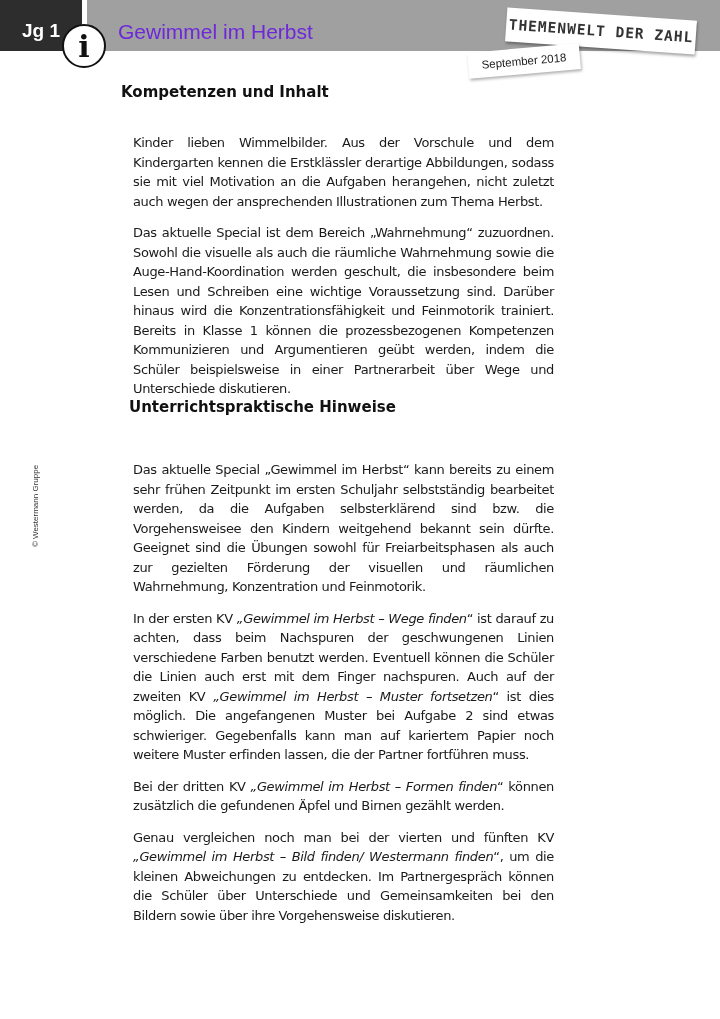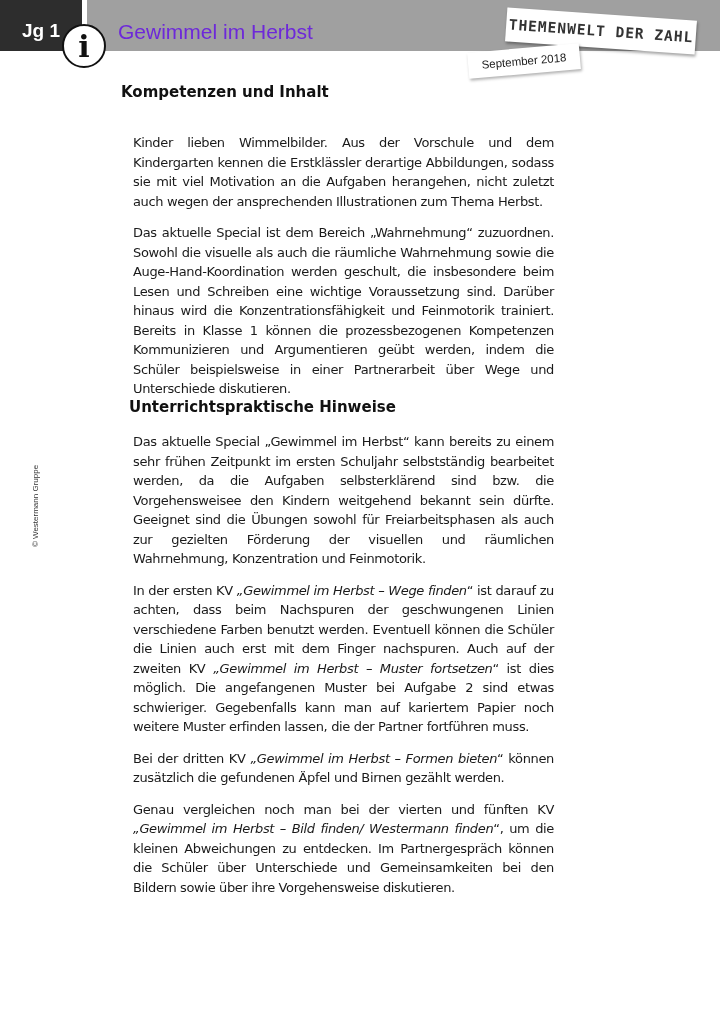--- a/index.html
+++ b/index.html
@@ -22,21 +22,21 @@
 
     .content { position: absolute; left: 121px; width: 445px; }
     .section-title { font-family: "DejaVu Sans", sans-serif; font-weight: bold; font-size: 15px; color: #111; }
     .para { font-family: "DejaVu Sans", sans-serif; font-size: 13px; line-height: 19.5px; text-align: justify; hyphens: manual; color: #1a1a1a; letter-spacing: -0.35px; }
     .para p { margin: 12px; }
     .para em { font-style: italic; }
 
     #sec1-title { position: absolute; left: 121px; top: 83px; }
     #sec1-body { top: 121px; }
     #sec2-title { position: absolute; left: 121px; top: 398px; margin-left: 8px; }
-    #sec2-body { top: 420px; }
+    #sec2-body { top: 448px; }
   </style>
 </head>
 <body>
 
 <div class="header-dark"></div>
 <div class="header-gray"></div>
 <div class="grade">Jg 1</div>
 <div class="info-icon">
     <span>i</span>
   </div>
@@ -54,15 +54,15 @@
 <h2 id="sec1-title" class="section-title">Kompetenzen und Inhalt</h2>
 <div id="sec1-body" class="content para">
   <p>Kinder lieben Wimmelbilder. Aus der Vorschule und dem Kindergarten kennen die Erstklässler derartige Abbildungen, sodass sie mit viel Moti­vation an die Aufgaben herangehen, nicht zuletzt auch wegen der anspre­chenden Illustrationen zum Thema Herbst.</p>
   <p>Das aktuelle Special ist dem Bereich „Wahrnehmung“ zuzuordnen. So­wohl die visuelle als auch die räumliche Wahrnehmung sowie die Auge-Hand-Koordination werden geschult, die insbesondere beim Lesen und Schreiben eine wichtige Voraussetzung sind. Darüber hinaus wird die Kon­zentrationsfähigkeit und Feinmotorik trainiert. Bereits in Klasse 1 können die prozessbezogenen Kompetenzen Kommunizieren und Argumentieren geübt werden, indem die Schüler beispielsweise in einer Partnerarbeit über Wege und Unterschiede diskutieren.</p>
 </div>
 
 <h2 id="sec2-title" class="section-title">Unterrichtspraktische Hinweise</h2>
 <div id="sec2-body" class="content para">
   <p>Das aktuelle Special „Gewimmel im Herbst“ kann bereits zu einem sehr frühen Zeitpunkt im ersten Schuljahr selbstständig bearbeitet werden, da die Aufgaben selbsterklärend sind bzw. die Vorgehensweisee den Kin­dern weitgehend bekannt sein dürfte. Geeignet sind die Übungen sowohl für Freiarbeitsphasen als auch zur gezielten Förderung der visuellen und räumlichen Wahrnehmung, Konzentration und Feinmotorik.</p>
   <p><span>In der ersten KV </span><em>„Gewimmel im Herbst – Wege finden</em><span>“ ist darauf zu ach­ten, dass beim Nachspuren der geschwungenen Linien verschiedene Far­ben benutzt werden. Eventuell können die Schüler die Linien auch erst mit dem Finger nachspuren. Auch auf der zweiten KV </span><em>„Gewimmel im Herbst – Muster fortsetzen</em><span>“ ist dies möglich. Die angefangenen Muster bei Aufga­be 2 sind etwas schwieriger. Gegebenfalls kann man auf kariertem Papier noch weitere Muster erfinden lassen, die der Partner fortführen muss.</span></p>
-  <p><span>Bei der dritten KV </span><em>„Gewimmel im Herbst – Formen bieten</em><span>“ können zusätz­lich die gefundenen Äpfel und Birnen gezählt werden.</span></p>
+  <p><span>Bei der dritten KV </span><em>„Gewimmel im Herbst – Formen finden</em><span>“ können zusätz­lich die gefundenen Äpfel und Birnen gezählt werden.</span></p>
   <p><span>Genau vergleichen noch man bei der vierten und fünften KV </span><em>„Gewimmel im Herbst – Bild finden/ Westermann finden</em><span>“, um die kleinen Abweichungen zu entdecken. Im Partnergespräch können die Schüler über Unterschiede und Gemeinsamkeiten bei den Bildern sowie über ihre Vorgehensweise diskutieren.</span></p>
 </div>
 
 </body></html>

